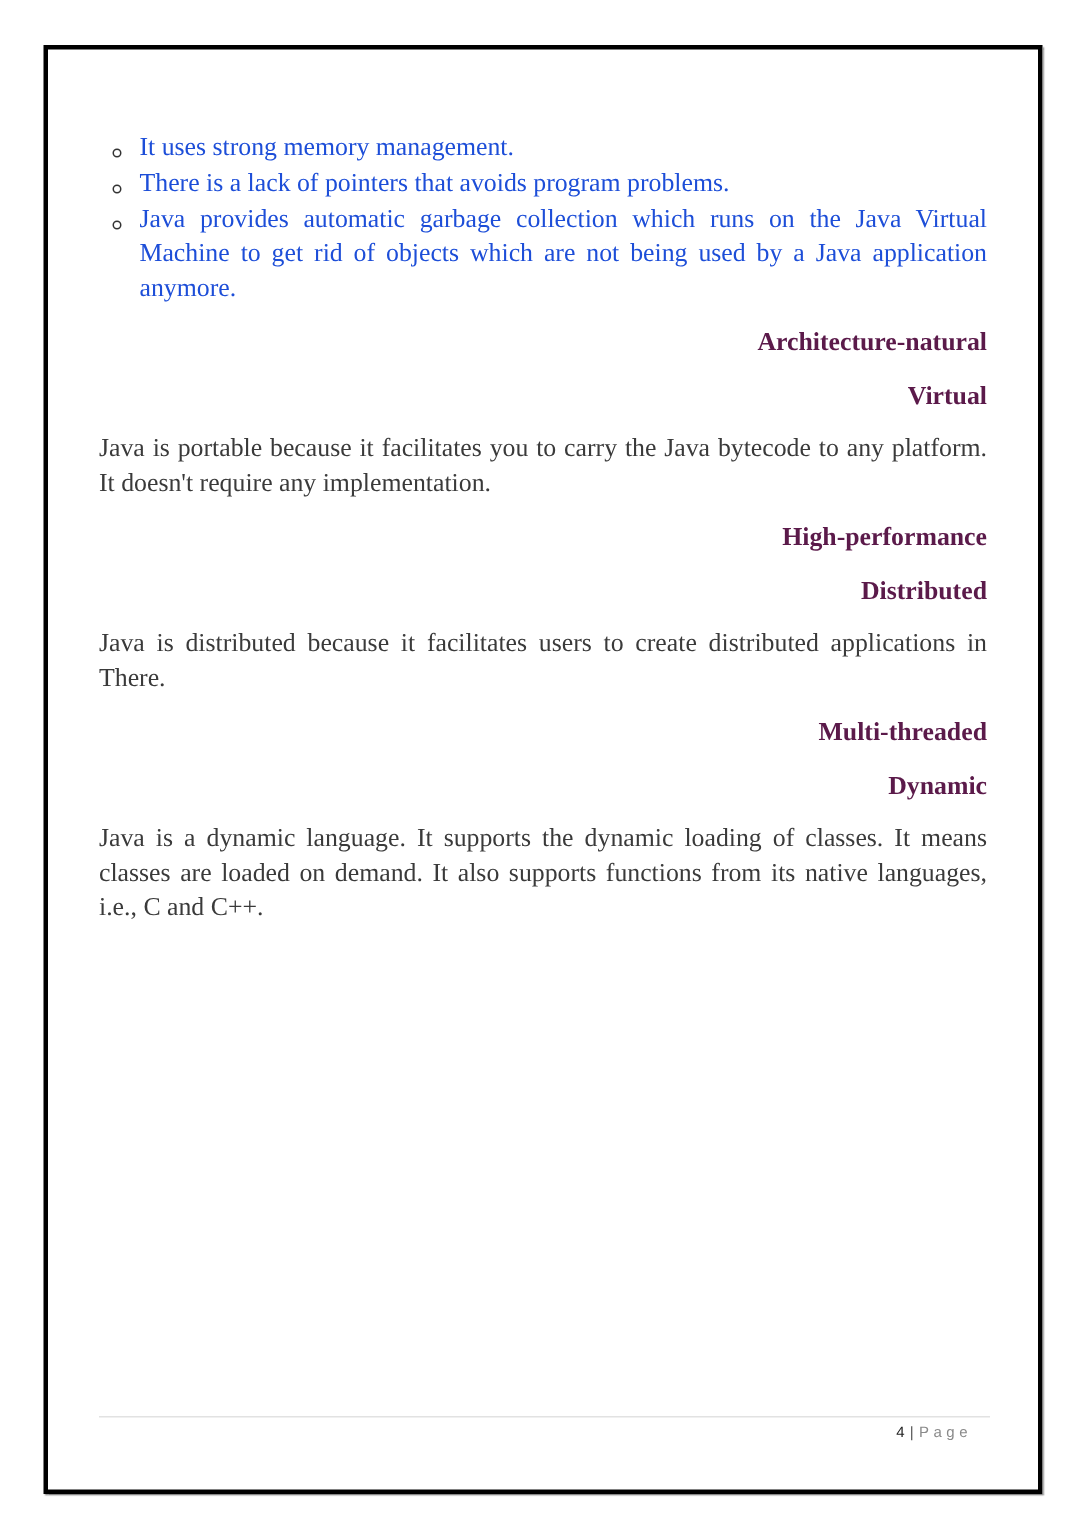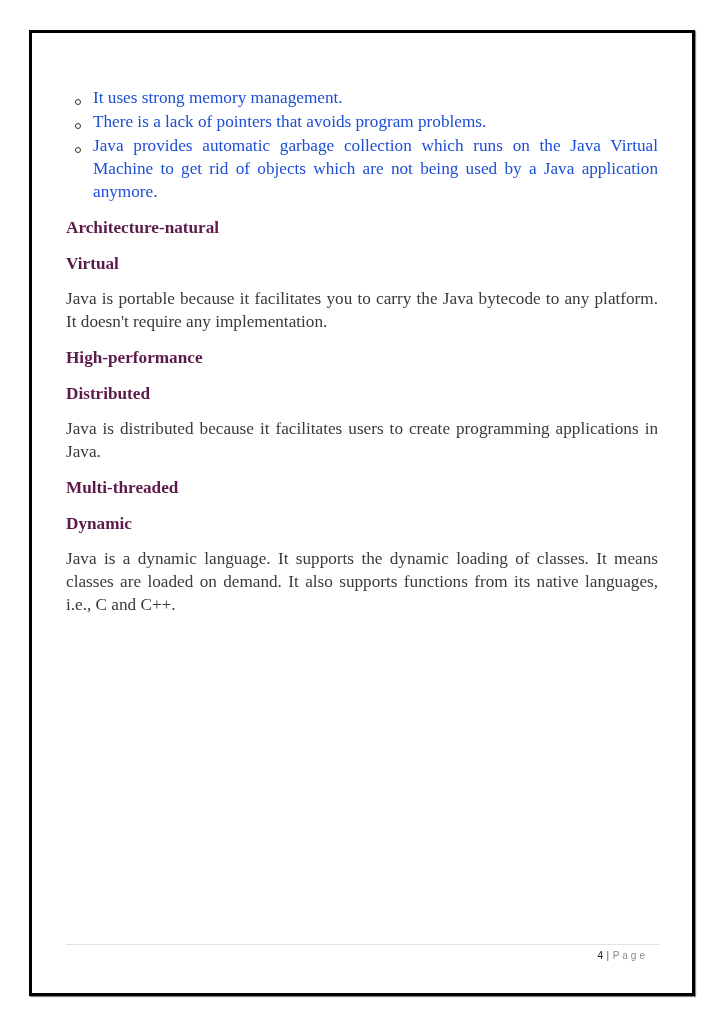--- a/index.html
+++ b/index.html
@@ -16,21 +16,21 @@
   }
   ul.bullets { list-style: none; margin: 0; padding: 0; }
   ul.bullets li { position: relative; padding-left: 27px; color: #1d4ed8; text-align: justify; margin-bottom: 0; }
   .bullet-glyph {
     position: absolute; left: 22px; top: 13px; width: 4px; height: 4px;
     border: 1px solid #333; border-radius: 50%;
   }
   ul.bullets li { padding-left: 40px; margin-left: -13px; }
   h3 {
     font-family: "Liberation Serif", serif; font-weight: bold; font-size: 17.2px;
-    color: #5b1a4a; margin: 13px 0 12px 0; line-height: 23px;
+    color: #5b1a4a; margin: 13px 0 12px 0; line-height: 23px; text-align: right;
   }
   p { margin: 0 0 10px 0; text-align: justify; }
   .footer-line {
     position: absolute; left: 66px; top: 944px; width: 594px; height: 1px; background: #e2e2e2;
   }
   .footer {
     position: absolute; right: 76px; top: 950px;
     font-family: "Liberation Sans", sans-serif; font-size: 10px; letter-spacing: 0.5px;
   }
   .footer .num { color: #222; }
@@ -66,21 +66,21 @@
     <h3>Virtual</h3>
     <p>Java is portable because it facilitates you to carry the Java bytecode to any platform. It doesn't require any implementation.</p>
   </section>
 
   <section>
     <h3>High-performance</h3>
   </section>
 
   <section>
     <h3>Distributed</h3>
-    <p>Java is distributed because it facilitates users to create programming applications in Java.</p>
+    <p>Java is distributed because it facilitates users to create distributed applications in There.</p>
   </section>
 
   <section>
     <h3>Multi-threaded</h3>
   </section>
 
   <section>
     <h3>Dynamic</h3>
     <p>Java is a dynamic language. It supports the dynamic loading of classes. It means classes are loaded on demand. It also supports functions from its native languages, i.e., C and C++.</p>
   </section>

